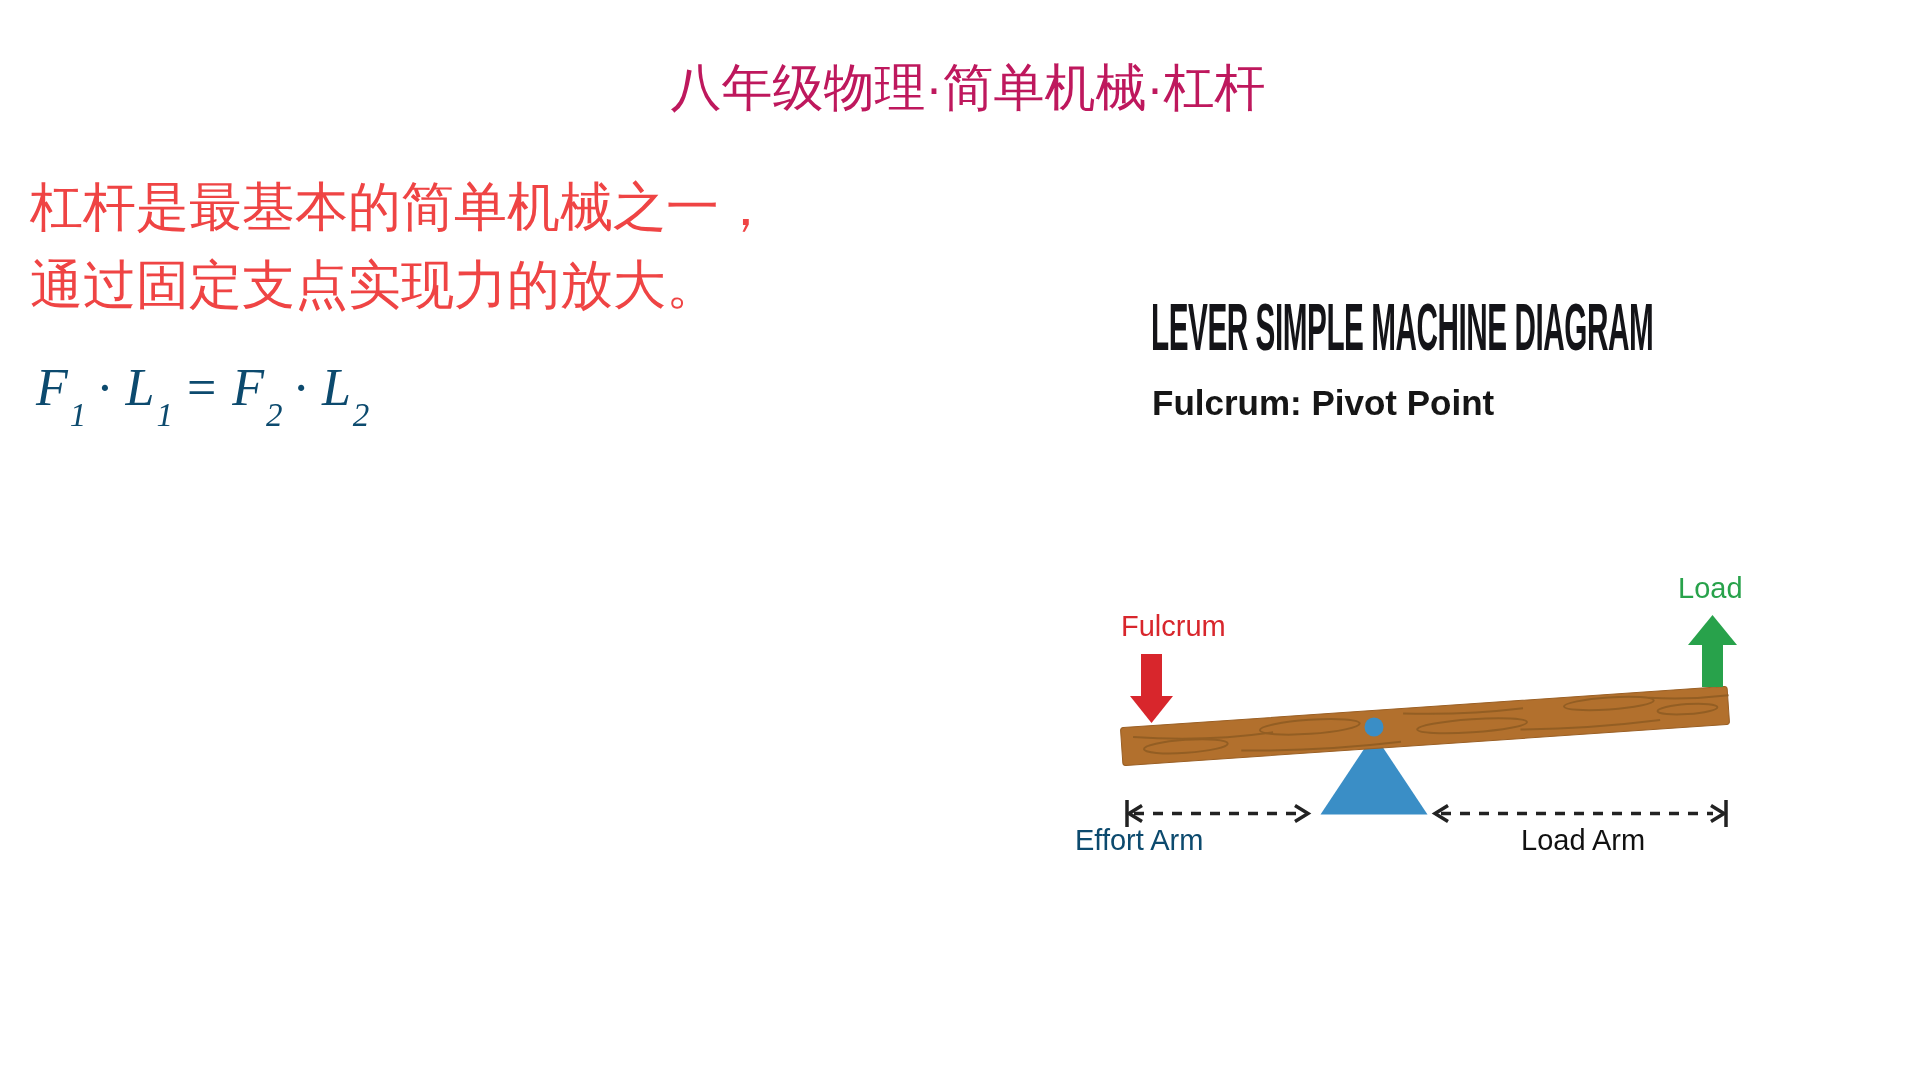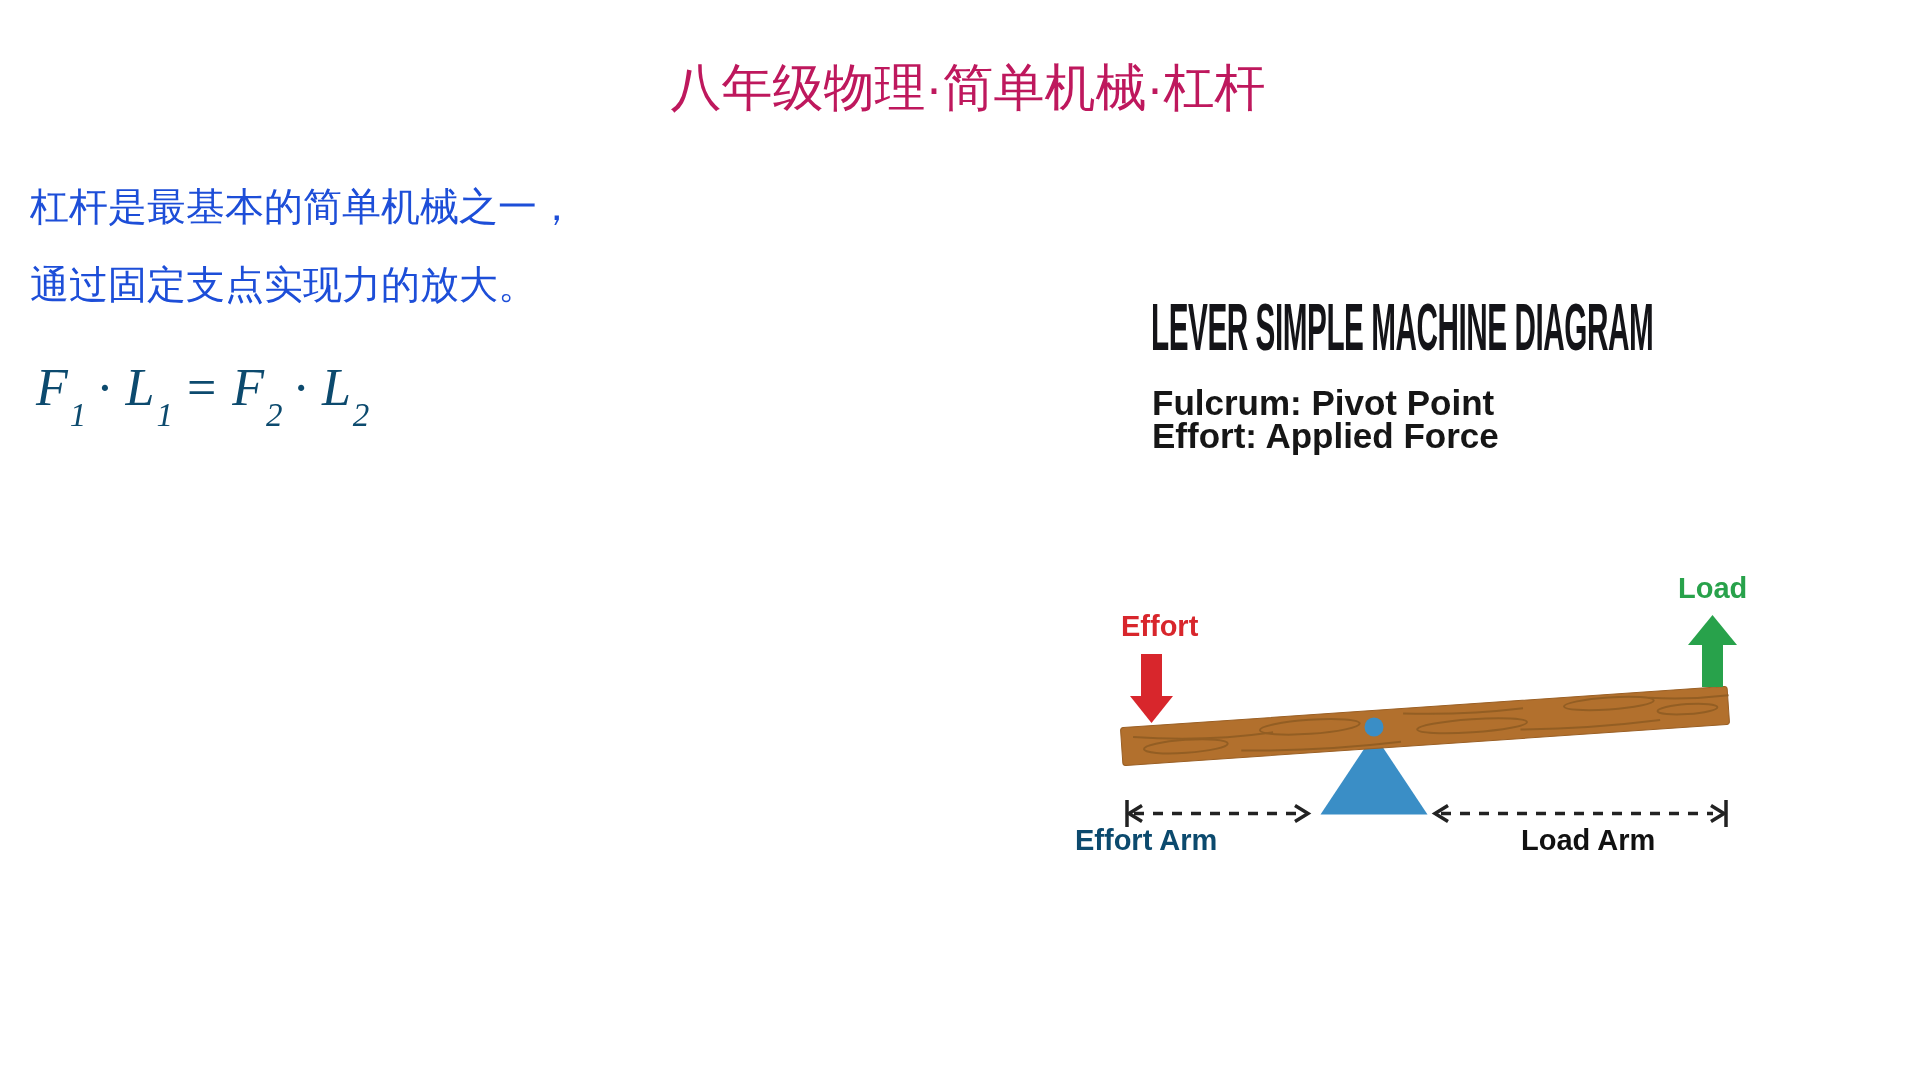--- a/index.html
+++ b/index.html
@@ -10,21 +10,21 @@
   
   .page-title{
     left:968px; top:54px; transform:translateX(-50%);
     font-size:51px; font-weight:400; color:#be185d;
     white-space:nowrap; letter-spacing:0;
   }
 
   
   .intro{
     left:30px; top:168px;
-    font-size:39px; font-weight:400; color:#1d4ed8;
+    font-size:53px; font-weight:400; color:#ef4444;
     line-height:78px; white-space:nowrap;
   }
 
   
   .formula{
     left:36px; top:348px; height:80px;
     font-family:"Liberation Serif", serif;
     font-size:52px; font-style:italic; color:#0c4a6e;
     white-space:nowrap; line-height:80px;
   }
@@ -40,21 +40,21 @@
     left:1151px; top:294px;
     font-size:66px; font-weight:700; color:#141418;
     white-space:nowrap; letter-spacing:-1px;
     transform:scaleX(0.45); transform-origin:left top; line-height:1.0;
   }
   .d-legend{
     left:1152px; top:386px;
     font-size:35px; font-weight:700; color:#161616;
     line-height:33px; white-space:nowrap;
   }
-  .lbl{ font-size:29px; font-weight:700; white-space:nowrap; }
+  .lbl{ font-size:29px; font-weight:400; white-space:nowrap; }
   .lbl-effort{ left:1121px; top:610px; color:#d8262c; }
   .lbl-load{ left:1678px; top:572px; color:#28a24b; }
   .lbl-effort-arm{ left:1075px; top:824px; color:#0c4a6e; }
   .lbl-load-arm{ left:1521px; top:824px; color:#111; }
 
   svg.diagram{ position:absolute; left:0; top:0; }
 </style>
 </head>
 <body>
 
@@ -65,21 +65,20 @@
   <div>通过固定支点实现力的放大。</div>
 </div>
 
 <div class="abs formula">
   <span>F</span><sub>1</sub><span class="fop">·</span><span>L</span><sub>1</sub><span class="feq">=</span><span>F</span><sub>2</sub><span class="fop">·</span><span>L</span><sub>2</sub>
 </div>
 
 <div class="abs d-title">LEVER SIMPLE MACHINE DIAGRAM</div>
 <div class="abs d-legend">
   <div>Fulcrum: Pivot Point</div>
-  <div>Effort: Applied Force</div>
 </div>
 
 <svg class="diagram" width="1920" height="1080" viewBox="0 0 1920 1080">
 
   <polygon points="1374,734 1320.5,814.5 1427.5,814.5" fill="#3a8ec6"></polygon>
 
   <g transform="rotate(-3.9 1425 726)">
     <rect x="1121" y="707" width="608" height="38" rx="3" stroke="#9a5f24" stroke-width="1" fill="#b2702d"></rect>
     <g fill="none" stroke-width="2" opacity="0.85" stroke="#8e5b22">
       <ellipse cx="1185" cy="730" rx="42" ry="6.5"></ellipse>
@@ -116,16 +115,16 @@
     </g>
     <g>
       <polyline points="1448,805.5 1435,813.5 1448,821.5"></polyline>
       <path d="M1441,813.5 L1713,813.5" stroke-dasharray="10,9"></path>
       <polyline points="1711,805.5 1724,813.5 1711,821.5"></polyline>
       <path d="M1726,800 L1726,827"></path>
     </g>
   </g>
 </svg>
 
-<div class="abs lbl lbl-effort">Effort</div>
+<div class="abs lbl lbl-effort">Fulcrum</div>
 <div class="abs lbl lbl-load">Load</div>
 <div class="abs lbl lbl-effort-arm">Effort Arm</div>
 <div class="abs lbl lbl-load-arm">Load Arm</div>
 
 </body></html>

